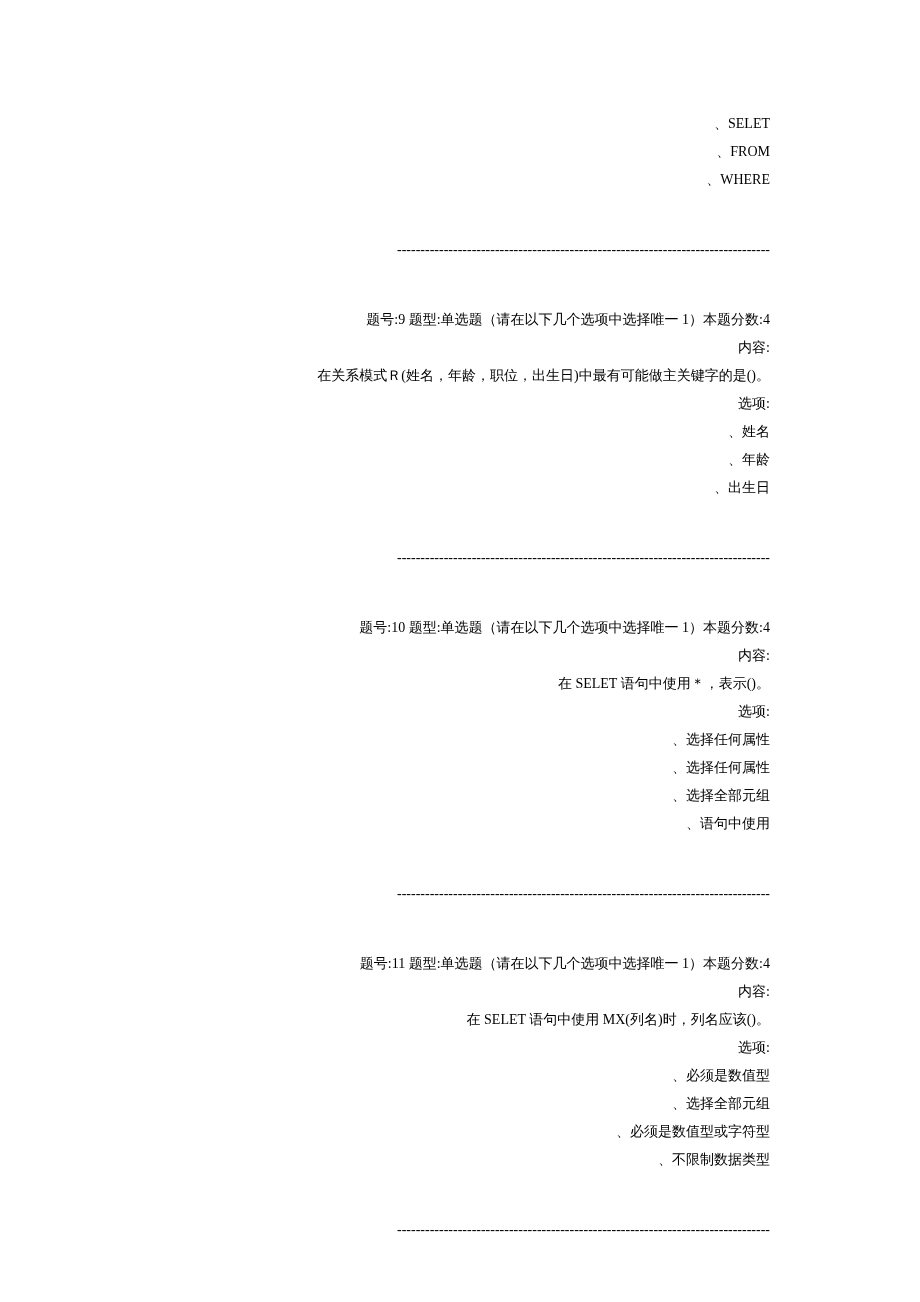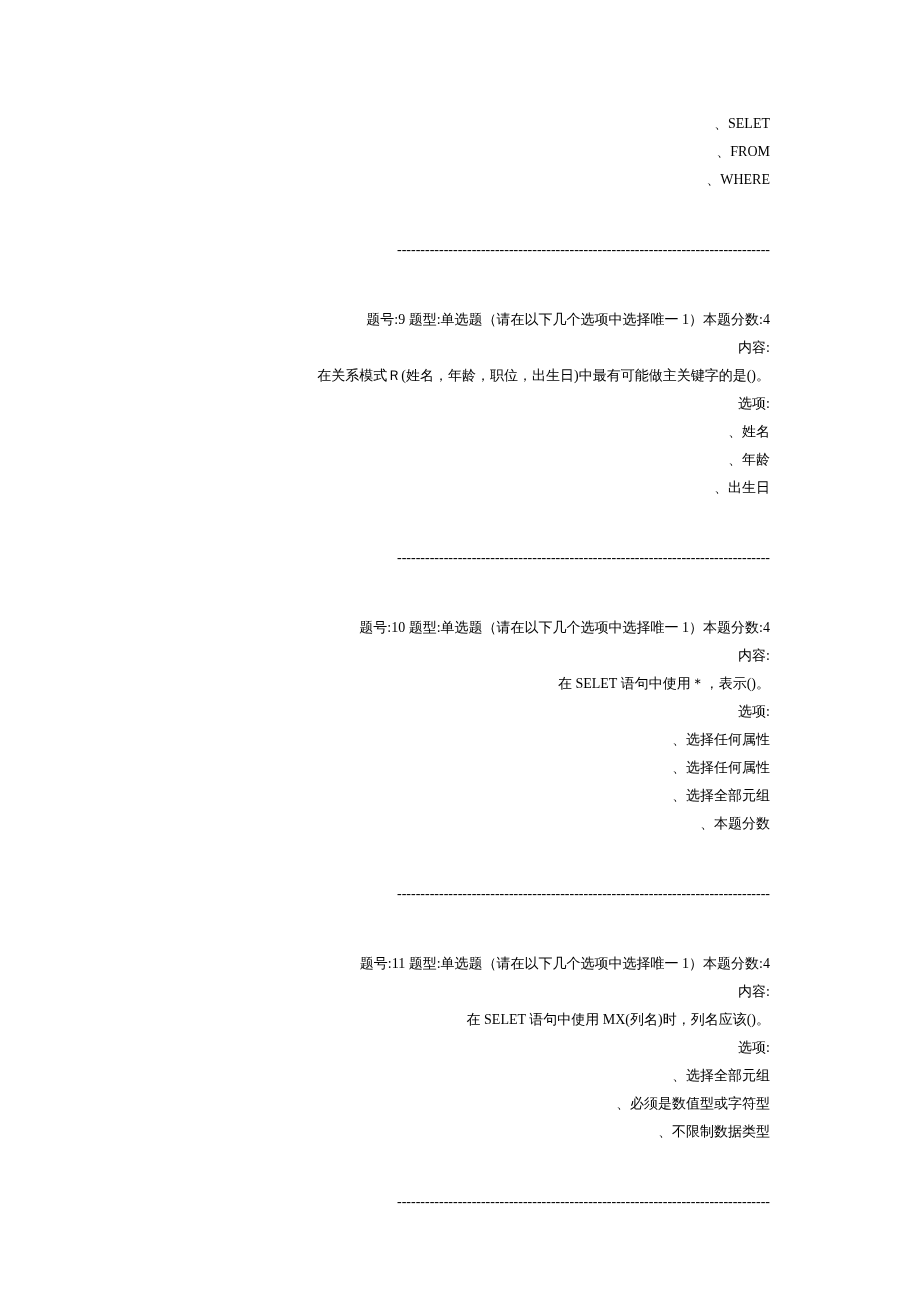--- a/index.html
+++ b/index.html
@@ -57,28 +57,29 @@
 <div class="separator">--------------------------------------------------------------------------------</div>
 
 <div class="question-block">
   <div>题号:10 题型:单选题（请在以下几个选项中选择唯一 1）本题分数:4</div>
   <div>内容:</div>
   <div>在 SELET 语句中使用＊，表示()。</div>
   <div>选项:</div>
   <div class="option-line">、选择任何属性</div>
   <div class="option-line">、选择任何属性</div>
   <div class="option-line">、选择全部元组</div>
-  <div class="option-line">、本题分数</div>
+  <div class="option-line">、语句中使用</div>
 </div>
 
 <div class="separator">--------------------------------------------------------------------------------</div>
 
 <div class="question-block">
   <div>题号:11 题型:单选题（请在以下几个选项中选择唯一 1）本题分数:4</div>
   <div>内容:</div>
   <div>在 SELET 语句中使用 MX(列名)时，列名应该()。</div>
   <div>选项:</div>
+  <div class="option-line">、必须是数值型</div>
   <div class="option-line">、选择全部元组</div>
   <div class="option-line">、必须是数值型或字符型</div>
   <div class="option-line">、不限制数据类型</div>
 </div>
 
 <div class="separator">--------------------------------------------------------------------------------</div>
 
 </body></html>

